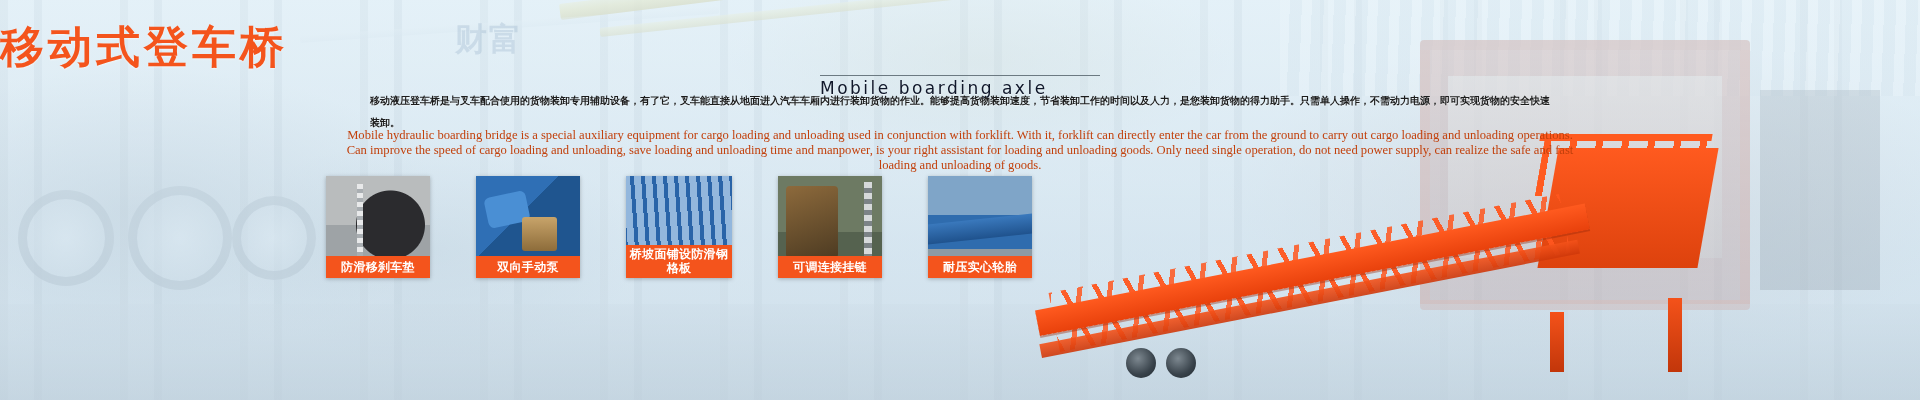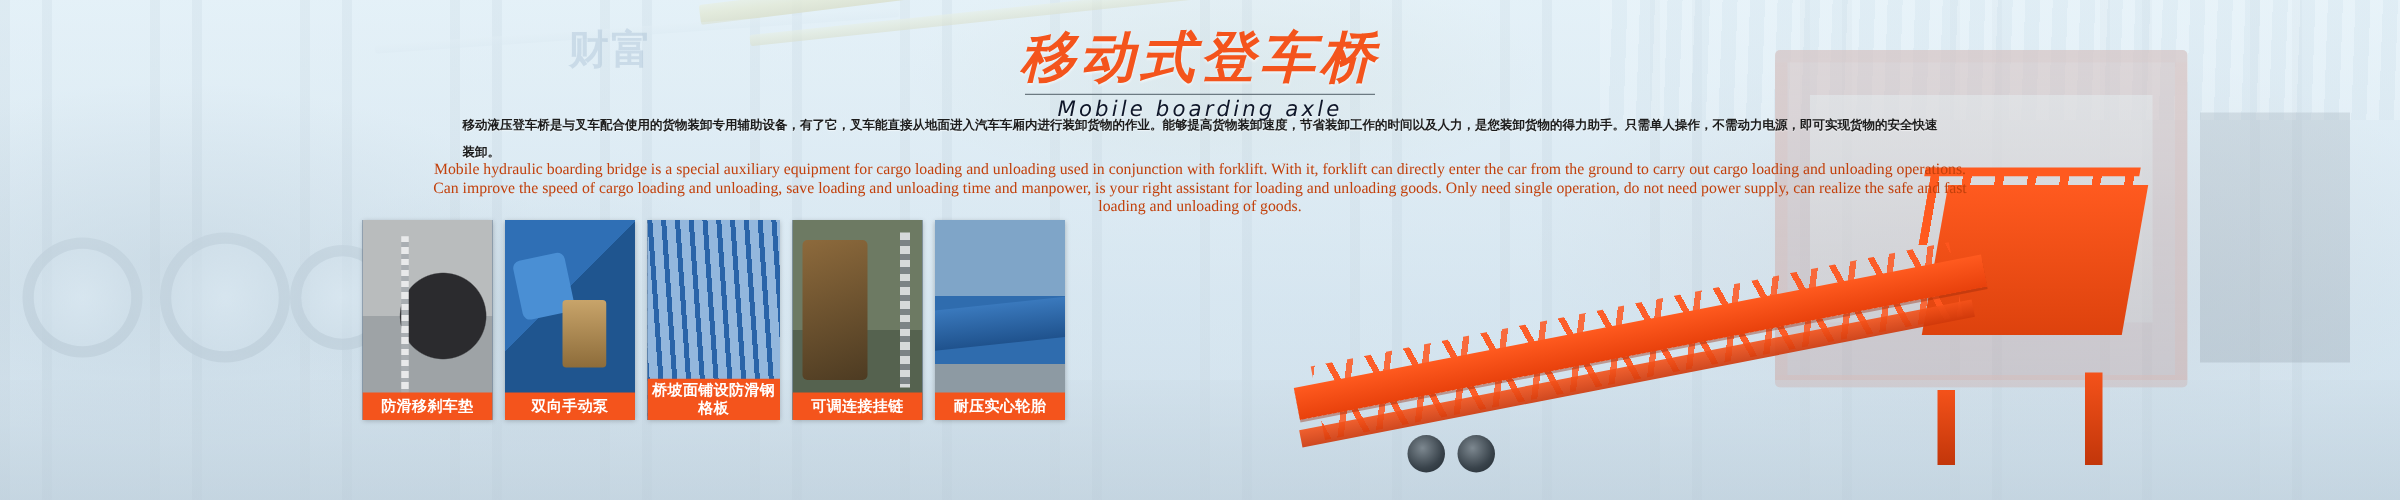--- a/index.html
+++ b/index.html
@@ -135,22 +135,20 @@
   .wheel {
     position:absolute; bottom: -6px; width: 30px; height: 30px; border-radius:50%;
     background: radial-gradient(circle at 40% 35%, #7d8890, #39434b 60%, #222a30);
   }
   .wheel.w1 { left: 86px; }
   .wheel.w2 { left: 126px; }
 
   
   .headline-wrap {
     position:absolute; left: 0; top: 22px; width: 100%;
-    text-align: center;
-    font-style: italic;
   }
   .headline {
     font-size: 44px;
     font-weight: 700;
     color: #f4541c;
     letter-spacing: 4px;
     line-height: 1.15;
     text-shadow: 0 1px 2px rgba(255,255,255,.55);
   }
   .sub-en {
@@ -186,24 +184,25 @@
     font-family: Liberation Serif, serif;
   }
 
   
   .thumbs {
     position:absolute; left: 290px; top: 176px;
     display: flex; gap: 10px;
   }
   .thumb {
     position: relative;
-    width: 104px; height: 160px;
+    width: 104px; height: 102px;
     overflow: hidden;
     background: #46617f;
     box-shadow: 0 1px 4px rgba(0,0,0,.25);
+    margin-left: 36px;
   }
   .thumb.wide { width: 106px; }
   .thumb .photo { position:absolute; inset:0; }
   .thumb .caption {
     position:absolute; left:0; right:0; bottom:0;
     background: #f4541c;
     color:#fff;
     font-size: 12px;
     line-height: 14px;
     font-weight: 700;

